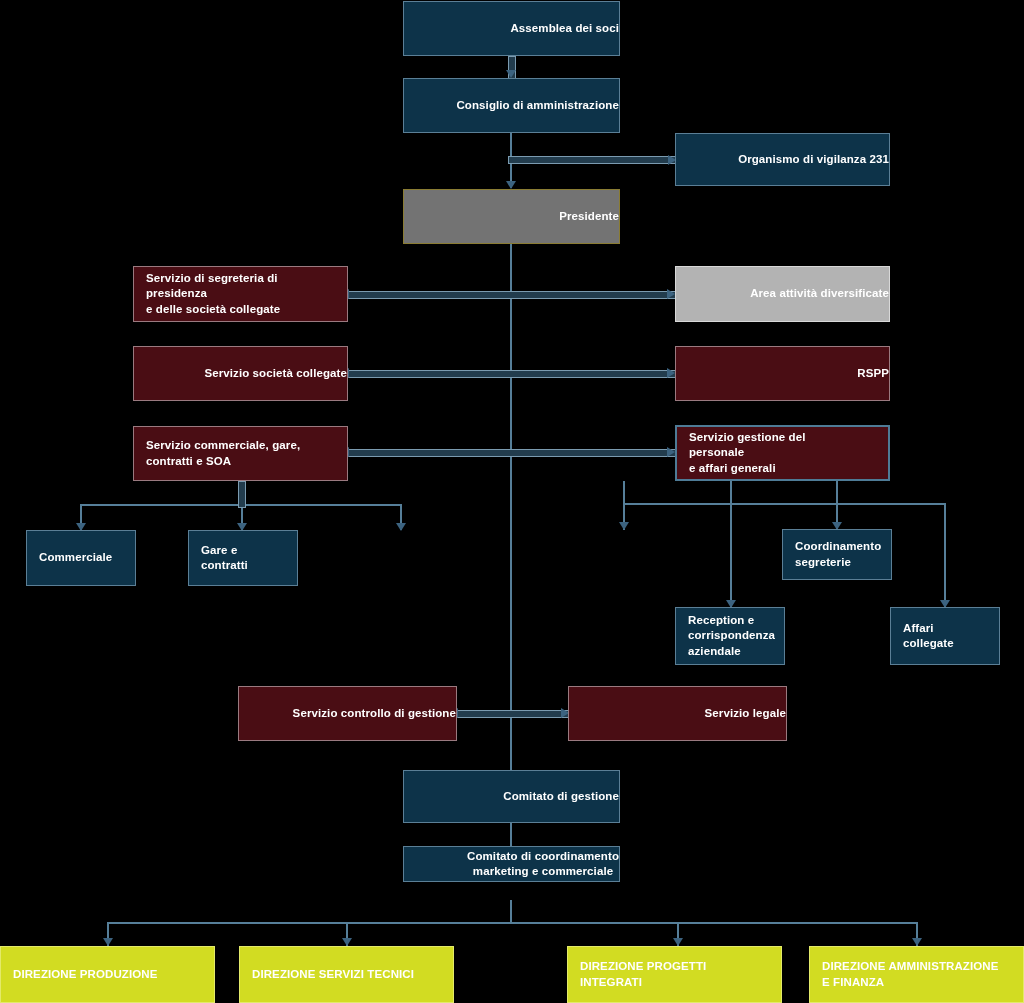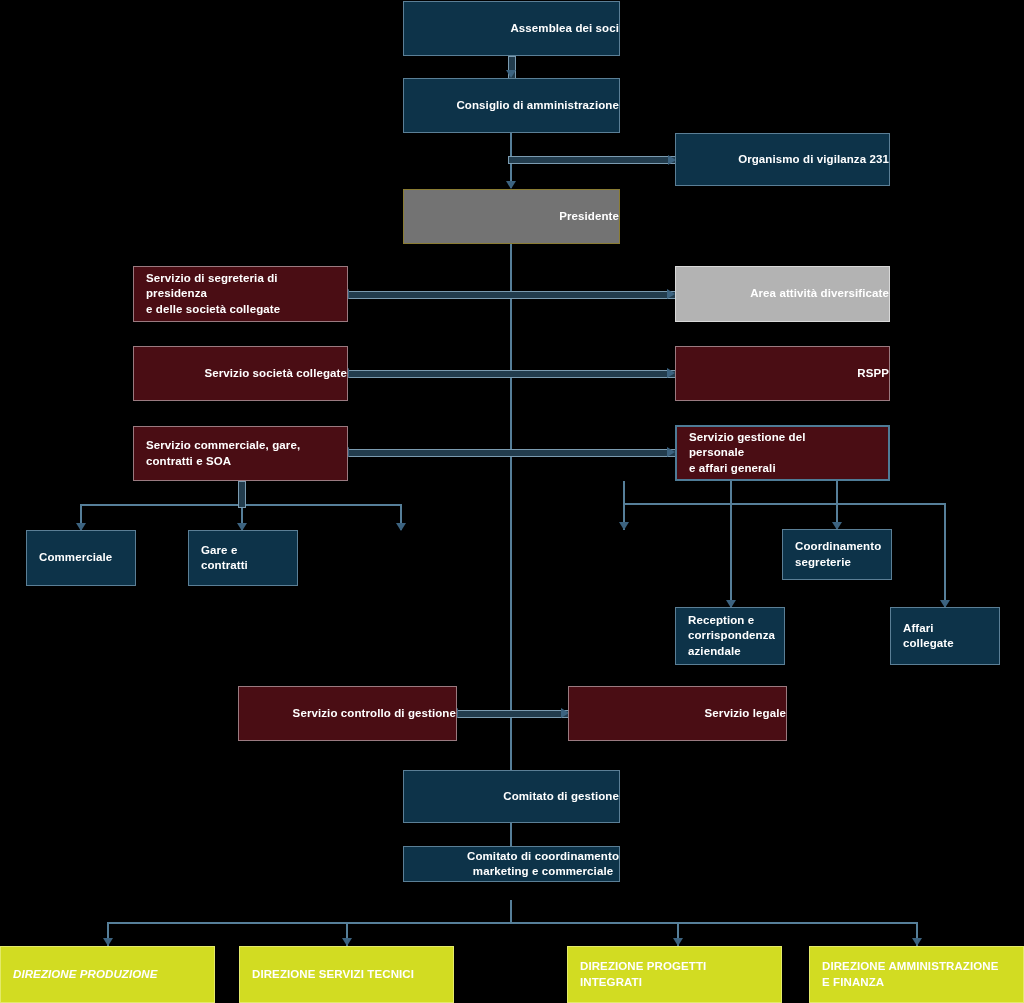--- a/index.html
+++ b/index.html
@@ -193,21 +193,21 @@
 
   <div class="node c-blue center" style="left:403px;top:770px;width:217px;height:53px;">
     <span class="lbl">Comitato di gestione</span>
   </div>
 
   <div class="node c-blue center" style="left:403px;top:846px;width:217px;height:36px;">
     <span class="lbl">Comitato di coordinamento
 marketing e commerciale</span>
   </div>
 
-  <div class="node c-yellow left" style="left:0px;top:946px;width:215px;height:57px;font-style:italic;">
+  <div class="node c-yellow left" style="left:0px;top:946px;width:215px;height:57px;">
     <span class="lbl">DIREZIONE PRODUZIONE</span>
   </div>
 
   <div class="node c-yellow left" style="left:239px;top:946px;width:215px;height:57px;">
     <span class="lbl">DIREZIONE SERVIZI TECNICI</span>
   </div>
 
   <div class="node c-yellow left" style="left:567px;top:946px;width:215px;height:57px;">
     <span class="lbl">DIREZIONE PROGETTI INTEGRATI</span>
   </div>

